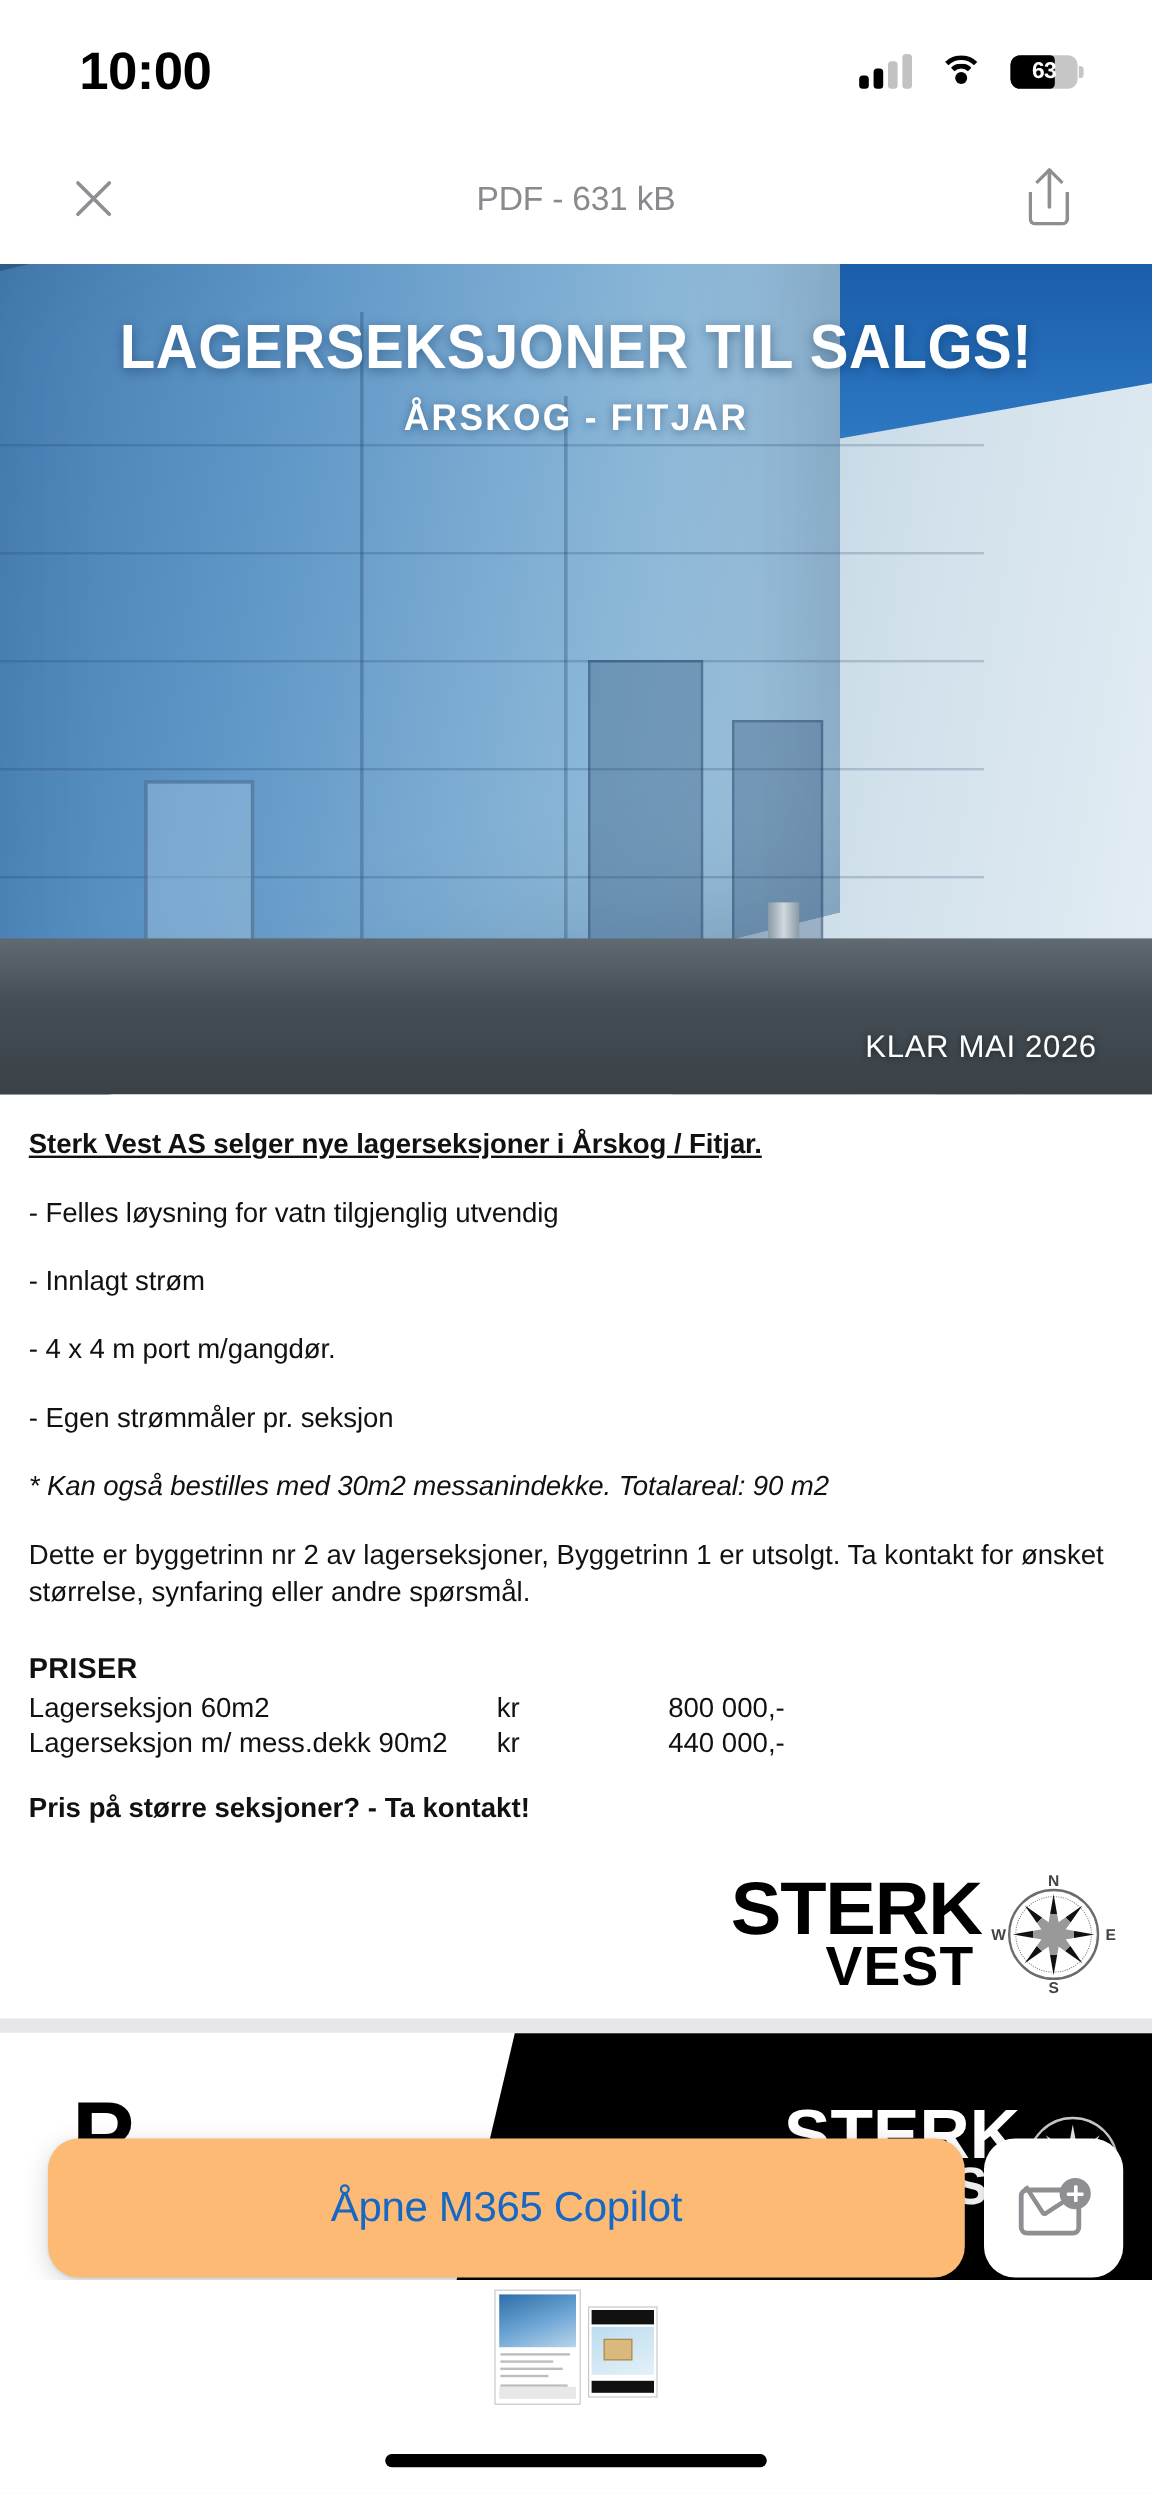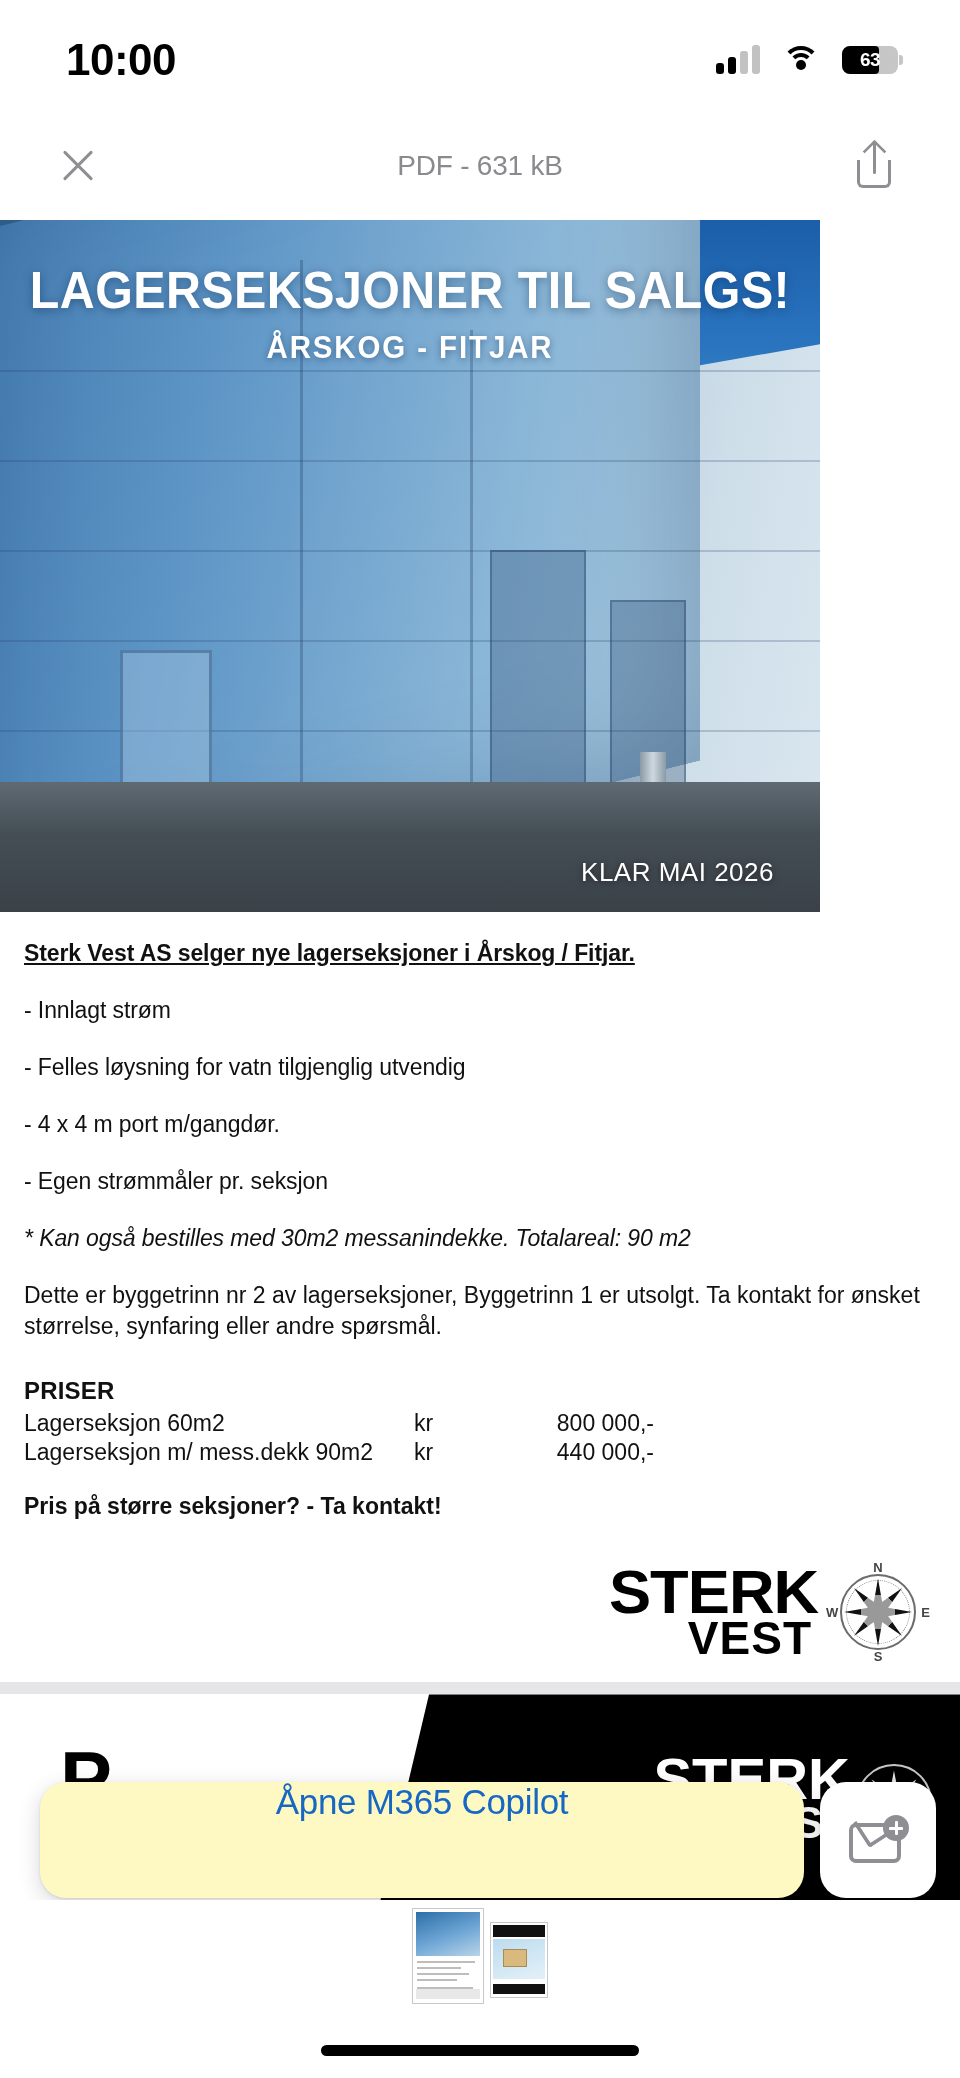--- a/index.html
+++ b/index.html
@@ -74,21 +74,21 @@
   .share-ic .arw{ position:absolute; top:1px; left:9px; width:17px;height:17px;
     border-left:3px solid #8e8e93; border-top:3px solid #8e8e93;
     transform:rotate(45deg); border-radius:2px 0 0 0;}
 
   
   .pdf-area{ position:absolute; top:220px; left:0; right:0; bottom:0;
     background:#efeff1; overflow:hidden;}
   .page{ background:#fff; width:960px; position:relative;}
 
   
-  .hero{ position:relative; width:820px; height:692px; overflow:hidden;
+  .hero{ position:relative; width:960px; height:692px; overflow:hidden;
     background:linear-gradient(#1e5fa8 0%,#2f79c4 22%,#5fa3de 52%,#9ec8ea 75%,#cfe2f2 100%); }
   .sky{ position:absolute; inset:0;
     background:linear-gradient(180deg,#1b5ea9 0%,#2a74bf 18%,#4c94d4 40%,#8dbfe6 66%,#c3dcf0 88%,#dce9f4 100%);}
   
   .bld{ position:absolute; left:-60px; top:-30px; width:760px; height:760px;
     background:linear-gradient(100deg,#3f76ab 0%,#5d95c6 35%,#87b4d6 70%,#a7c8de 100%);
     transform:skewY(-14deg); transform-origin:left top;
     box-shadow: inset 0 0 120px rgba(20,50,90,.35);}
   .bld2{ position:absolute; left:560px; top:170px; width:400px;height:560px;
     background:linear-gradient(100deg,#b9cede 0%,#cfdfea 40%,#e3edf4 100%);
@@ -182,22 +182,22 @@
   .p2-compass .sp{ position:absolute; left:-6px; top:-32px; width:12px;height:32px;
      background:linear-gradient(180deg,#fff 0%,#fff 50%,#888 50%,#888 100%);
      clip-path:polygon(50% 0,100% 100%,0 100%); transform-origin:50% 100%;}
   .roofimg{ position:absolute; left:110px; top:210px; width:280px; height:120px;
     background:linear-gradient(160deg,#b9bcbe 0%,#8e9295 45%,#5e6265 100%);
     clip-path:polygon(52% 0,100% 78%,0 78%);}
 
   
   .float{ position:absolute; left:0; right:0; bottom:178px; height:120px;
     display:flex; align-items:center; gap:16px; padding:0 24px; z-index:40;}
-  .copilot-btn{ flex:1; height:116px; background:#fef9c3; border-radius:26px;
-    display:flex; justify-content:center;
+  .copilot-btn{ flex:1; height:116px; background:#fdba74; border-radius:26px;
+    display:flex; align-items:center; justify-content:center;
     box-shadow:0 6px 22px rgba(0,0,0,.16), 0 1px 3px rgba(0,0,0,.10);margin-left:16px;}
   .copilot-btn span{ font-size:35px; color:#1668c4; letter-spacing:-0.3px;}
   .mail-btn{ width:116px; height:116px; background:#fff; border-radius:26px;
     display:flex; align-items:center; justify-content:center;
     box-shadow:0 6px 22px rgba(0,0,0,.16), 0 1px 3px rgba(0,0,0,.10);}
   .mail-ic{ position:relative; width:58px; height:46px;}
   .mail-ic .env{ position:absolute; left:0; bottom:0; width:52px;height:40px;
     border:4px solid #8e8e93; border-radius:7px;}
   .mail-ic .flap{ position:absolute; left:4px; top:6px; width:44px;height:22px;
     border-left:4px solid #8e8e93; border-bottom:4px solid #8e8e93;
@@ -301,22 +301,22 @@
       <div class="ac"></div>
       <div class="pole"></div>
       <div class="ground"></div>
       <div class="hero-title">LAGERSEKSJONER TIL SALGS!</div>
       <div class="hero-sub">ÅRSKOG - FITJAR</div>
       <div class="hero-klar">KLAR MAI 2026</div>
     </div>
 
     <div class="body">
       <div class="p b">Sterk Vest AS selger nye lagerseksjoner i Årskog / Fitjar.</div>
+      <div class="p">- Felles løysning for vatn tilgjenglig utvendig</div>
       <div class="p">- Innlagt strøm</div>
-      <div class="p">- Felles løysning for vatn tilgjenglig utvendig</div>
       <div class="p">- 4 x 4 m port m/gangdør.</div>
       <div class="p">- Egen strømmåler pr. seksjon</div>
       <div class="p i">* Kan også bestilles med 30m2 messanindekke. Totalareal: 90 m2</div>
       <div class="para2">Dette er byggetrinn nr 2 av lagerseksjoner, Byggetrinn 1 er utsolgt. Ta kontakt for ønsket størrelse, synfaring eller andre spørsmål.</div>
 
       <div class="priser">PRISER</div>
       <table class="prices">
         <tbody>
             <tr>
           <td class="item">Lagerseksjon 60m2</td>

